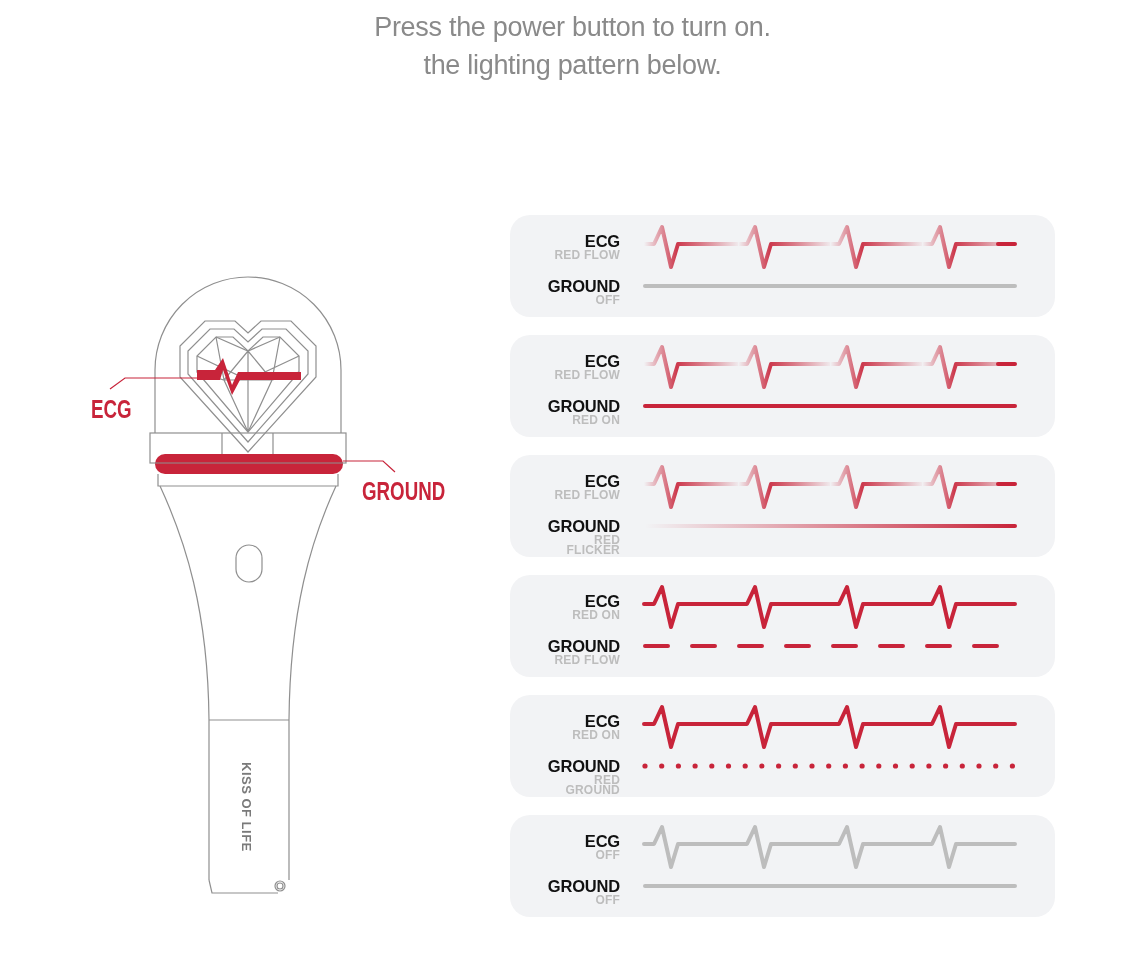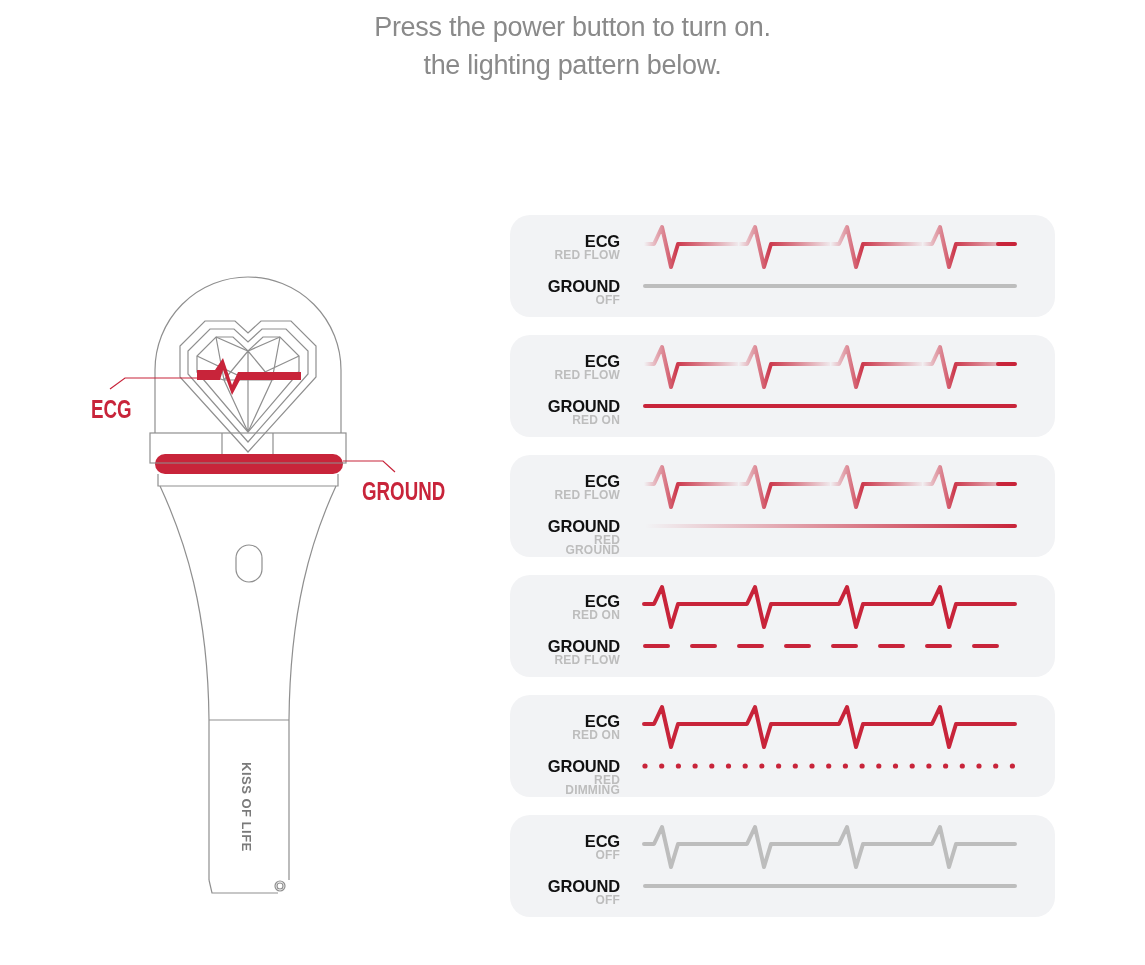--- a/index.html
+++ b/index.html
@@ -181,21 +181,21 @@
         <line x1="135" x2="505" y1="71" y2="71" stroke-width="4" stroke-linecap="round" stroke="#c8243a"></line>
       </svg>
     </div>
     <div class="panel" style="top: 455px;">
       <div class="lbl" style="top: 18px;">
         <div class="main">ECG</div>
         <div class="sub">RED FLOW</div>
       </div>
       <div class="lbl" style="top: 63px;">
         <div class="main">GROUND</div>
-        <div class="sub">RED GROUND</div>
+        <div class="sub">RED FLICKER</div>
       </div>
       <svg class="wave" width="545" height="102">
         <defs>
           <linearGradient id="fl2_0" gradientUnits="userSpaceOnUse" x1="134" x2="228" y1="0" y2="0">
             <stop offset="0" stop-color="#c8243a" stop-opacity="0"></stop>
             <stop offset="0.35" stop-color="#c8243a" stop-opacity="0.9"></stop>
             <stop offset="0.6" stop-color="#c8243a" stop-opacity="0.6"></stop>
             <stop offset="1" stop-color="#c8243a" stop-opacity="0.05"></stop>
           </linearGradient>
           <clipPath id="cp2_0">
@@ -256,21 +256,21 @@
         <line x1="135" x2="505" y1="71" y2="71" stroke-width="4" stroke-linecap="round" stroke="#c8243a" stroke-dasharray="23 24"></line>
       </svg>
     </div>
     <div class="panel" style="top: 695px;">
       <div class="lbl" style="top: 18px;">
         <div class="main">ECG</div>
         <div class="sub">RED ON</div>
       </div>
       <div class="lbl" style="top: 63px;">
         <div class="main">GROUND</div>
-        <div class="sub">RED DIMMING</div>
+        <div class="sub">RED GROUND</div>
       </div>
       <svg class="wave" width="545" height="102">
         <defs></defs>
         <path d="M134 29 L144 29 L152 12 L161 52 L168 29 L237 29 L245 12 L254 52 L261 29 L329 29 L337 12 L346 52 L353 29 L422 29 L430 12 L439 52 L446 29 L505 29" fill="none" stroke="#c8243a" stroke-width="4" stroke-linejoin="round" stroke-linecap="round"></path>
         <circle cx="135" cy="71" r="2.6" fill="#c8243a"></circle>
         <circle cx="151.7" cy="71" r="2.6" fill="#c8243a"></circle>
         <circle cx="168.4" cy="71" r="2.6" fill="#c8243a"></circle>
         <circle cx="185.1" cy="71" r="2.6" fill="#c8243a"></circle>
         <circle cx="201.8" cy="71" r="2.6" fill="#c8243a"></circle>
         <circle cx="218.5" cy="71" r="2.6" fill="#c8243a"></circle>

